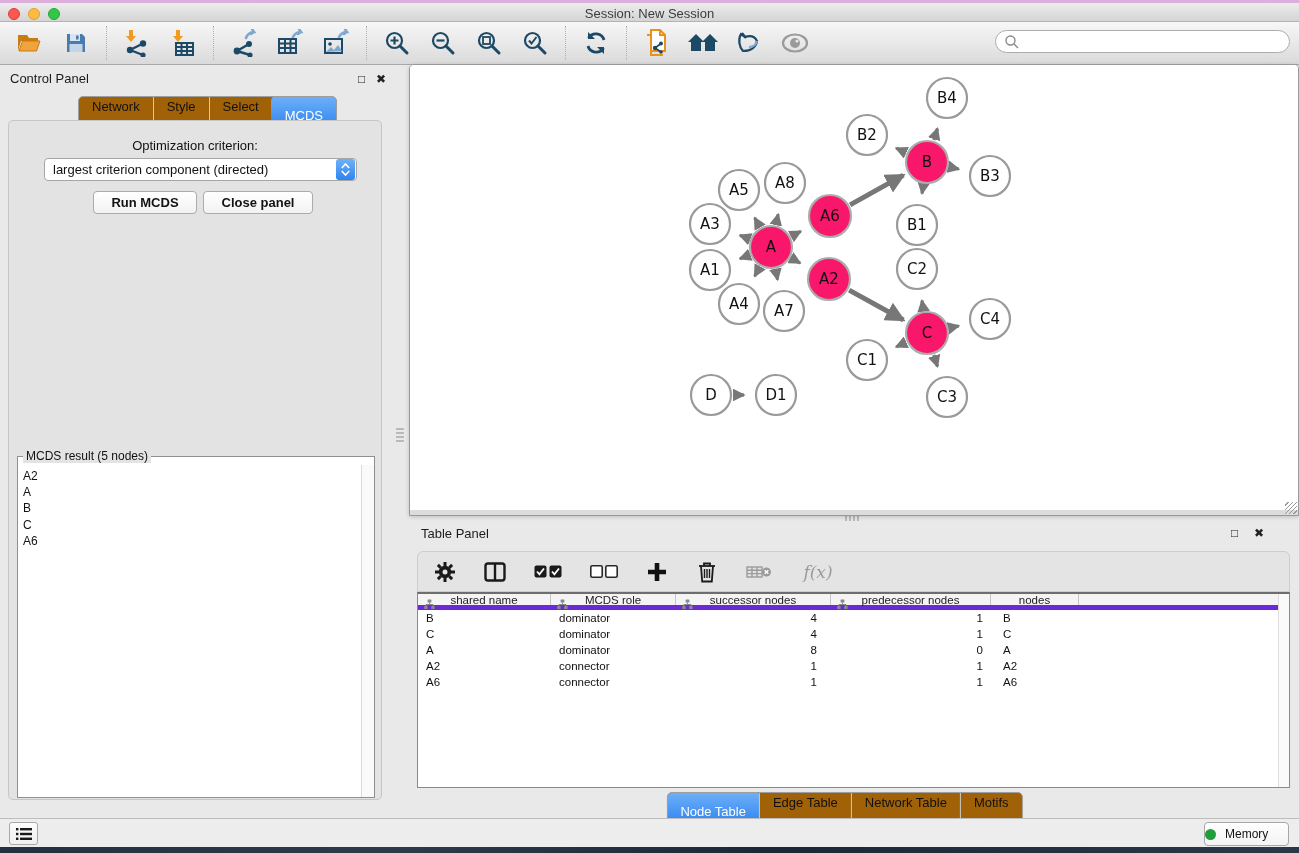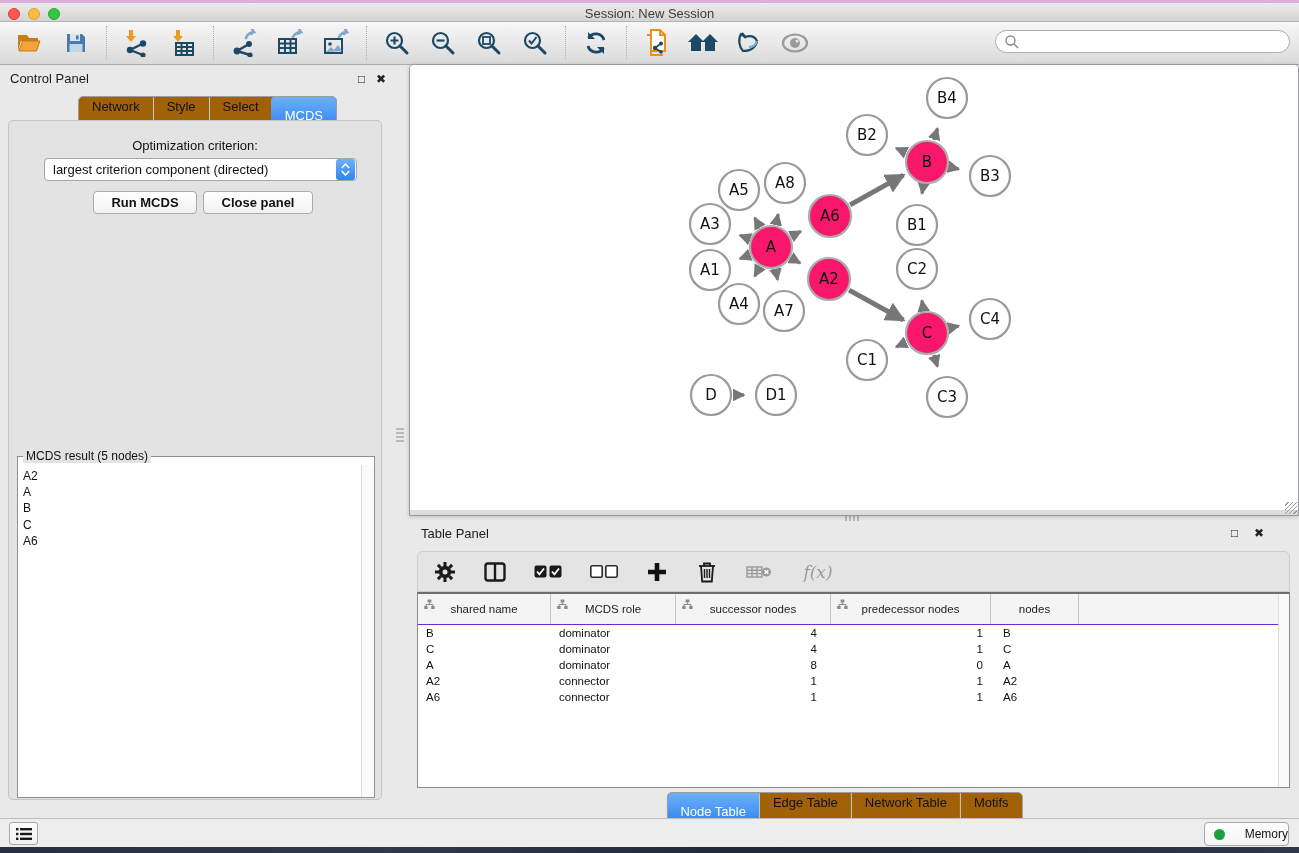--- a/index.html
+++ b/index.html
@@ -90,39 +90,39 @@
   
   .table-panel { position:absolute; left:390px; top:520px; width:909px; height:298px; }
   .tp-title { position:absolute; left:31px; top:6px; font-size:13px; color:#1c1c1c; }
   .tp-toolbar { position:absolute; left:27px; top:31px; width:873px; height:41px;
     background:#E4E4E4; border:1px solid #CDCDCD; border-radius:6px 6px 0 0;
     display:flex; align-items:center; gap:24px; padding-left:14px; }
   .tp-tool { display:flex; align-items:center; justify-content:center; width:26px; height:26px; }
   .fx { font-family:"DejaVu Serif", serif; font-style:italic; font-size:17px; color:#9A9A9A; }
   .data-table { position:absolute; left:27px; top:72px; width:873px; height:196px;
     background:#fff; border:1px solid #8A8A8A; border-top:2px solid #6E6E6E; overflow:hidden; }
-  .thead { display:flex; height:31px; background:#F4F4F4; border-bottom:1px solid #6d28d9;text-align:right; }
+  .thead { display:flex; height:16px; background:#F4F4F4; border-bottom:5px solid #6d28d9;text-align:right; }
   .th { position:relative; display:flex; align-items:center; justify-content:center;
     font-size:11.5px; color:#222; border-right:1px solid #C6C6C6; }
   .th .hicon { position:absolute; left:6px; top:5px; }
   .tr { display:flex; height:16px; align-items:center; }
   .td { font-size:11.5px; color:#111; white-space:nowrap; overflow:hidden; }
   .table-vscroll { position:absolute; right:0; top:0; bottom:0; width:11px;
     background:#FAFAFA; border-left:1px solid #DDDDDD; }
   .tp-tabs { position:absolute; left:50%; transform:translateX(-50%); top:272px; }
 
   
   .statusbar { position:absolute; left:0; top:818px; width:1299px; height:29px;
     background:#EDEDED; border-top:1px solid #BDBDBD; }
   .status-left-btn { position:absolute; left:9px; top:3px; width:29px; height:23px;
     background:linear-gradient(#FCFCFC,#F0F0F0); border:1px solid #A8A8A8; border-radius:3px;
     display:flex; align-items:center; justify-content:center; }
   .memory-btn { position:absolute; right:10px; top:3px; width:85px; height:24px;
     background:linear-gradient(#FEFEFE,#F4F4F4); border:1px solid #A8A8A8; border-radius:4px;
-    display:flex; align-items:center; justify-content:flex-end; gap:20px; font-size:12px; color:#111; }
+    display:flex; align-items:center; justify-content:flex-start; gap:9px; font-size:12px; color:#111; }
   .memory-dot { width:11px; height:11px; border-radius:50%; background:#1F9E3C; }
   .desktop-strip { position:absolute; left:0; top:847px; width:1299px; height:6px;
     background:linear-gradient(90deg,#22303F,#2C3A4A 30%,#1D2836 60%,#2A3848); }
 </style>
 </head>
 <body>
 
 <div class="app">
 
   <div class="titlebar">

